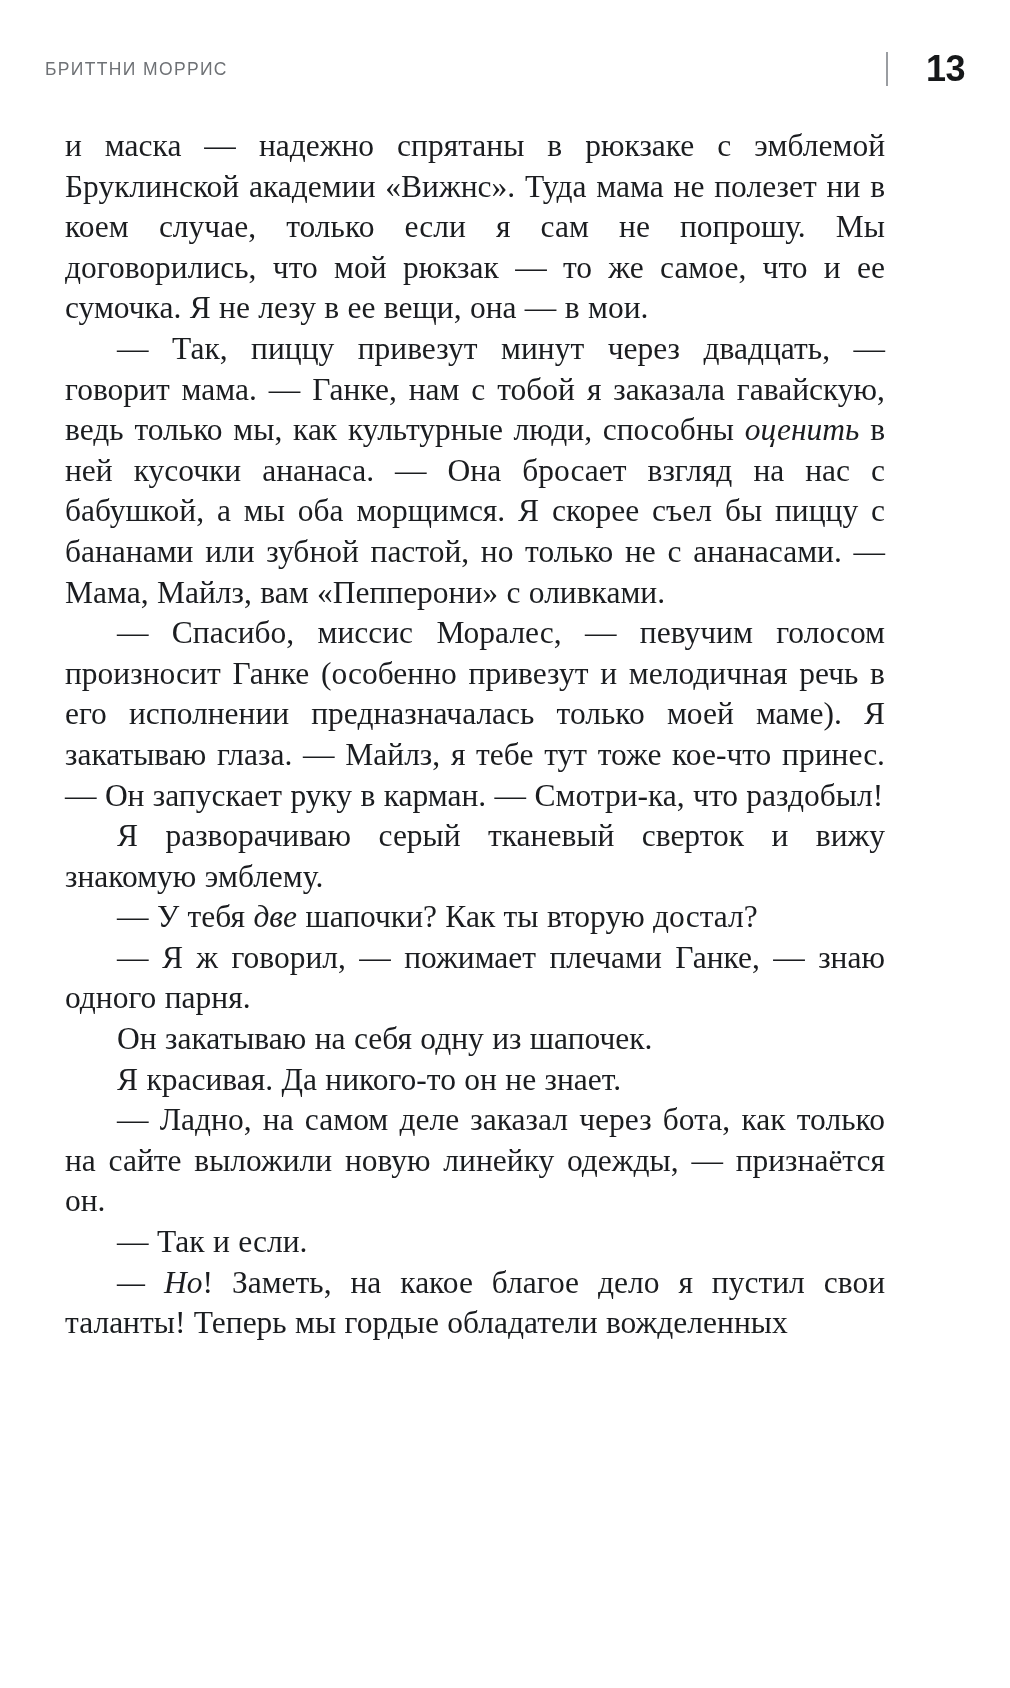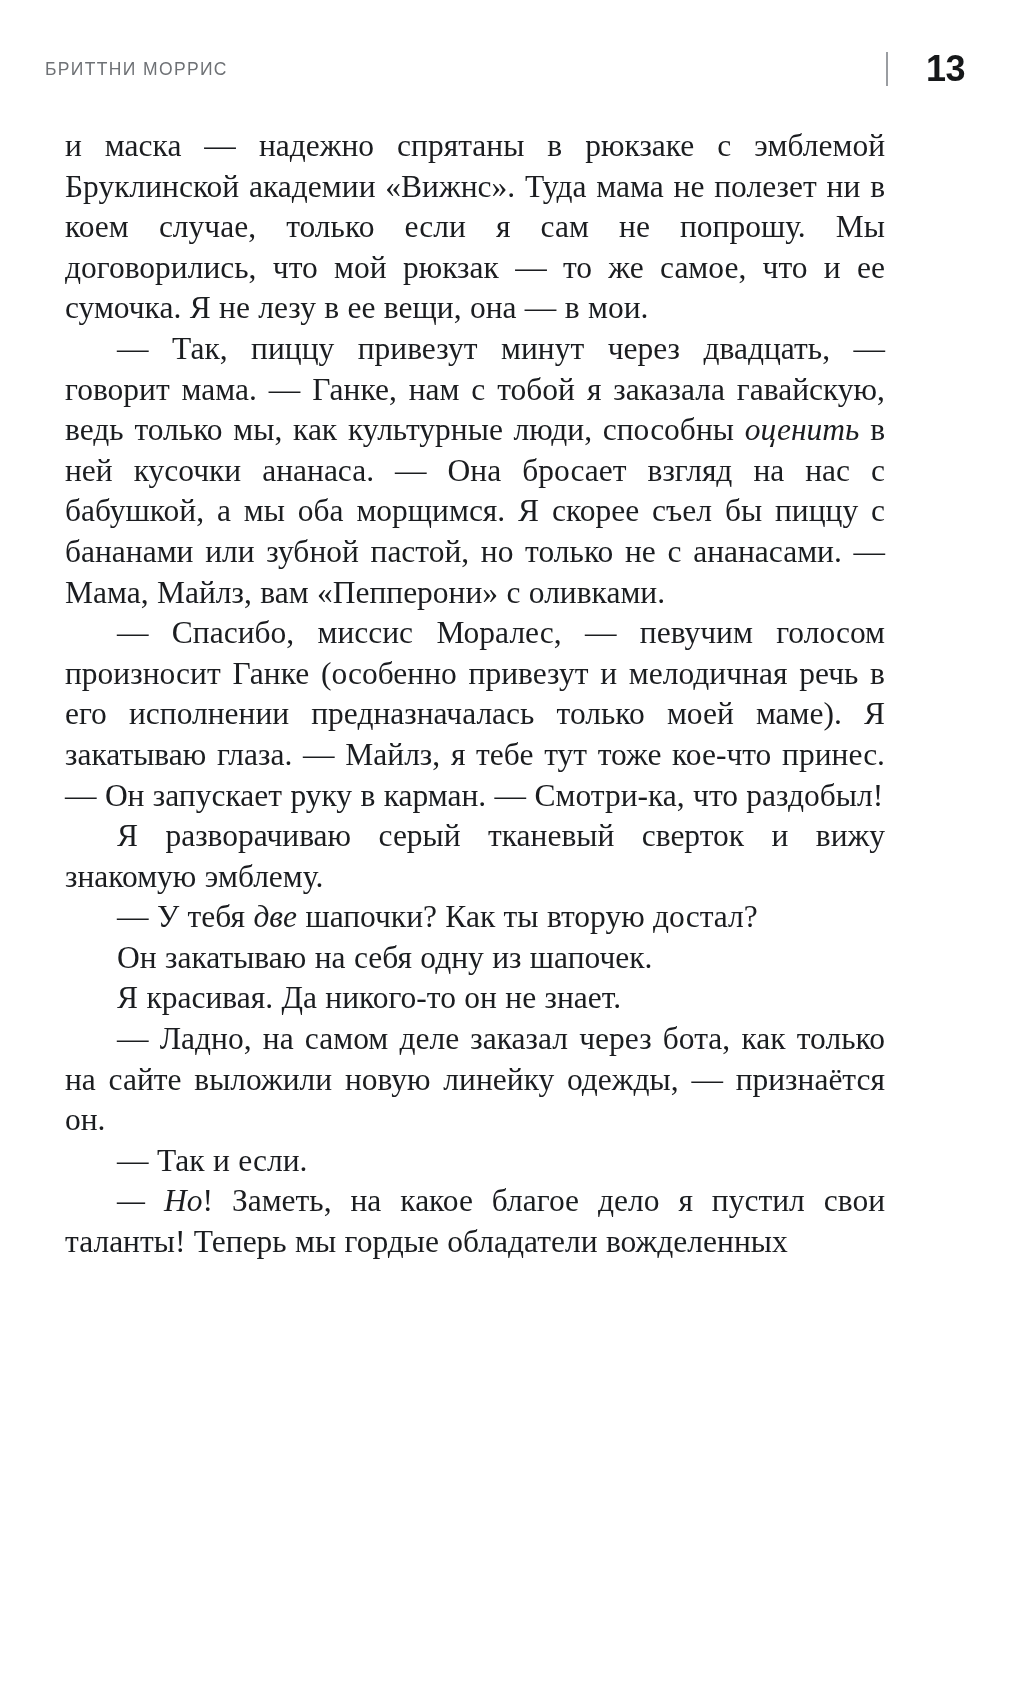--- a/index.html
+++ b/index.html
@@ -100,20 +100,21 @@
       <span class="head-folio" style="color: rgb(22, 24, 26);">13</span>
     </div>
   </div>
 
   <div class="textblock">
       <p class="para no-indent"><span>и маска — надежно спрятаны в рюкзаке с эмблемой Бруклинской академии «Вижнс». Туда мама не полезет ни в коем случае, только если я сам не попрошу. Мы договорились, что мой рюкзак — то же самое, что и ее сумочка. Я не лезу в ее вещи, она — в мои.</span></p>
       <p class="para"><span>— Так, пиццу привезут минут через двадцать, — говорит мама. — Ганке, нам с тобой я заказала гавайскую, ведь только мы, как культурные люди, способны </span><em>оценить</em><span> в ней кусочки ананаса. — Она бросает взгляд на нас с бабушкой, а мы оба морщимся. Я скорее съел бы пиццу с бананами или зубной пастой, но только не с ананасами. — Мама, Майлз, вам «Пепперони» с оливками.</span></p>
       <p class="para"><span>— Спасибо, миссис Моралес, — певучим голосом произносит Ганке (особенно привезут и мелодичная речь в его исполнении предназначалась только моей маме). Я закатываю глаза. — Майлз, я тебе тут тоже кое-что принес. — Он запускает руку в карман. — Смотри-ка, что раздобыл!</span></p>
       <p class="para"><span>Я разворачиваю серый тканевый сверток и вижу знакомую эмблему.</span></p>
       <p class="para"><span>— У тебя </span><em>две</em><span> шапочки? Как ты вторую достал?</span></p>
+      <p class="para"><span>— Я ж говорил, — пожимает плечами Ганке, — знаю одного парня.</span></p>
       <p class="para"><span>Он закатываю на себя одну из шапочек.</span></p>
       <p class="para"><span>Я красивая. Да никого-то он не знает.</span></p>
       <p class="para"><span>— Ладно, на самом деле заказал через бота, как только на сайте выложили новую линейку одежды, — признаётся он.</span></p>
       <p class="para"><span>— Так и если.</span></p>
       <p class="para"><em>— Но</em><span>! Заметь, на какое благое дело я пустил свои таланты! Теперь мы гордые обладатели вожделенных</span></p>
     </div>
 
 </div>
 
 </body></html>

